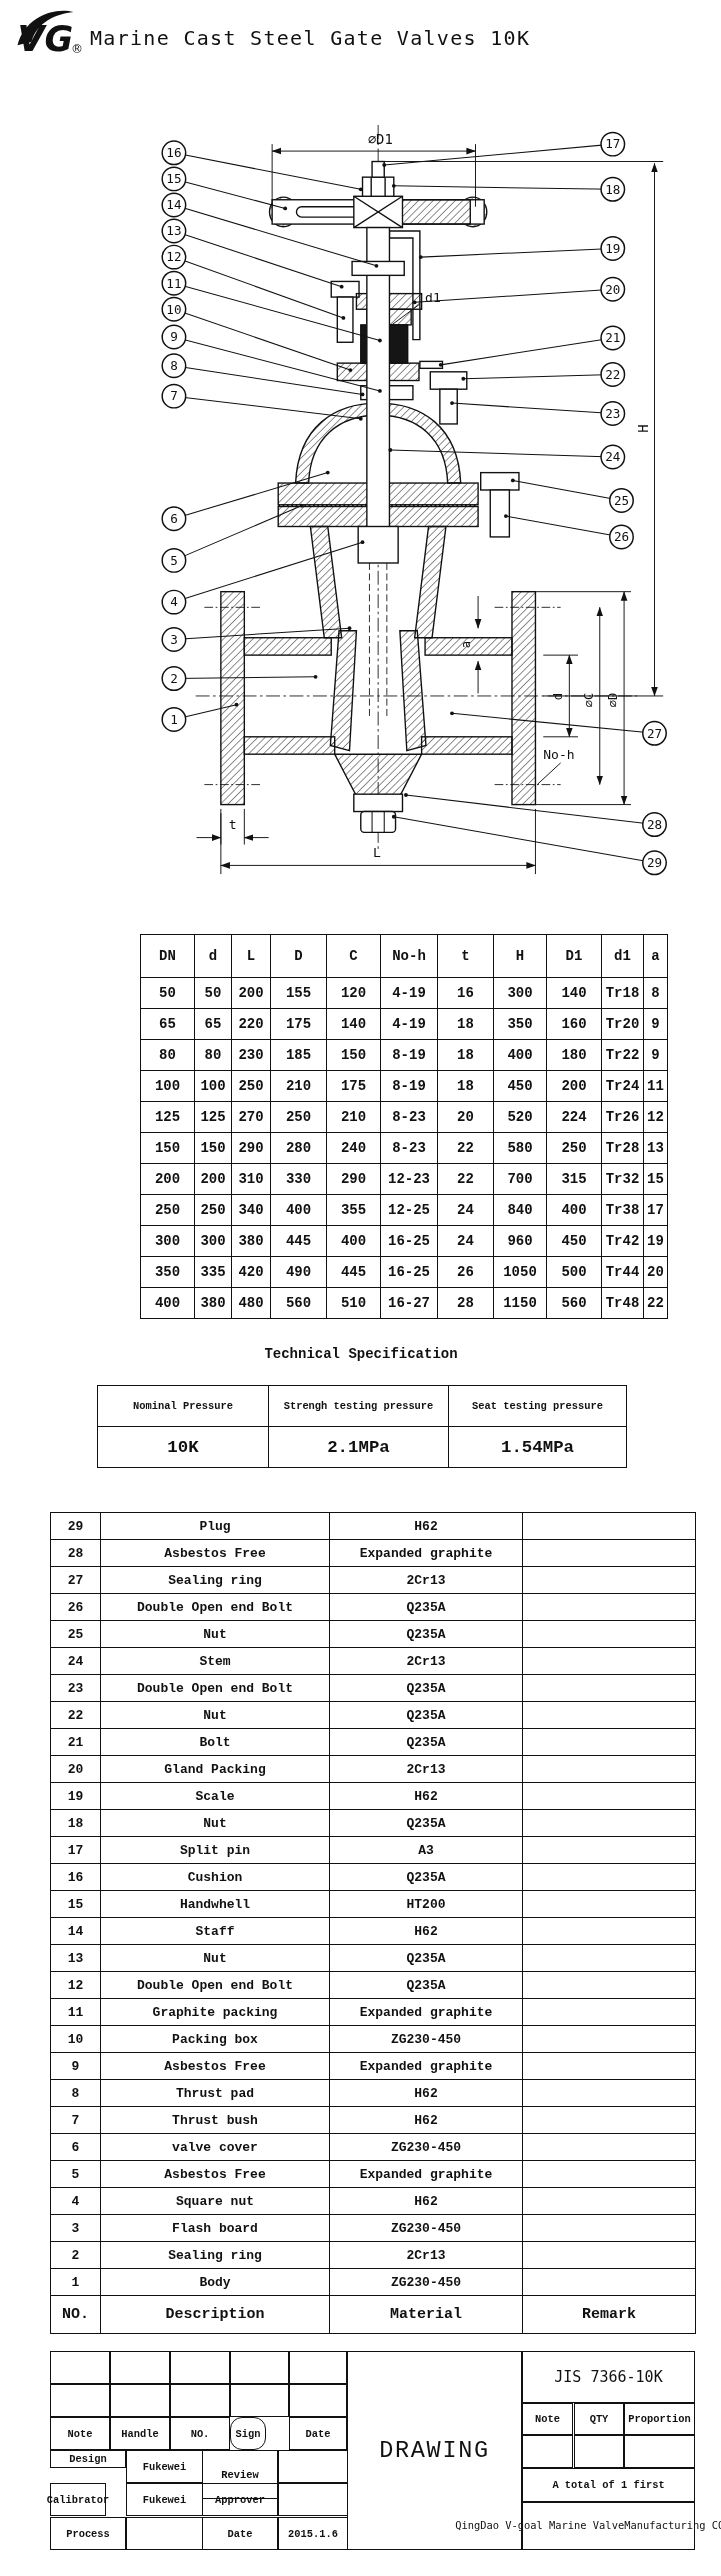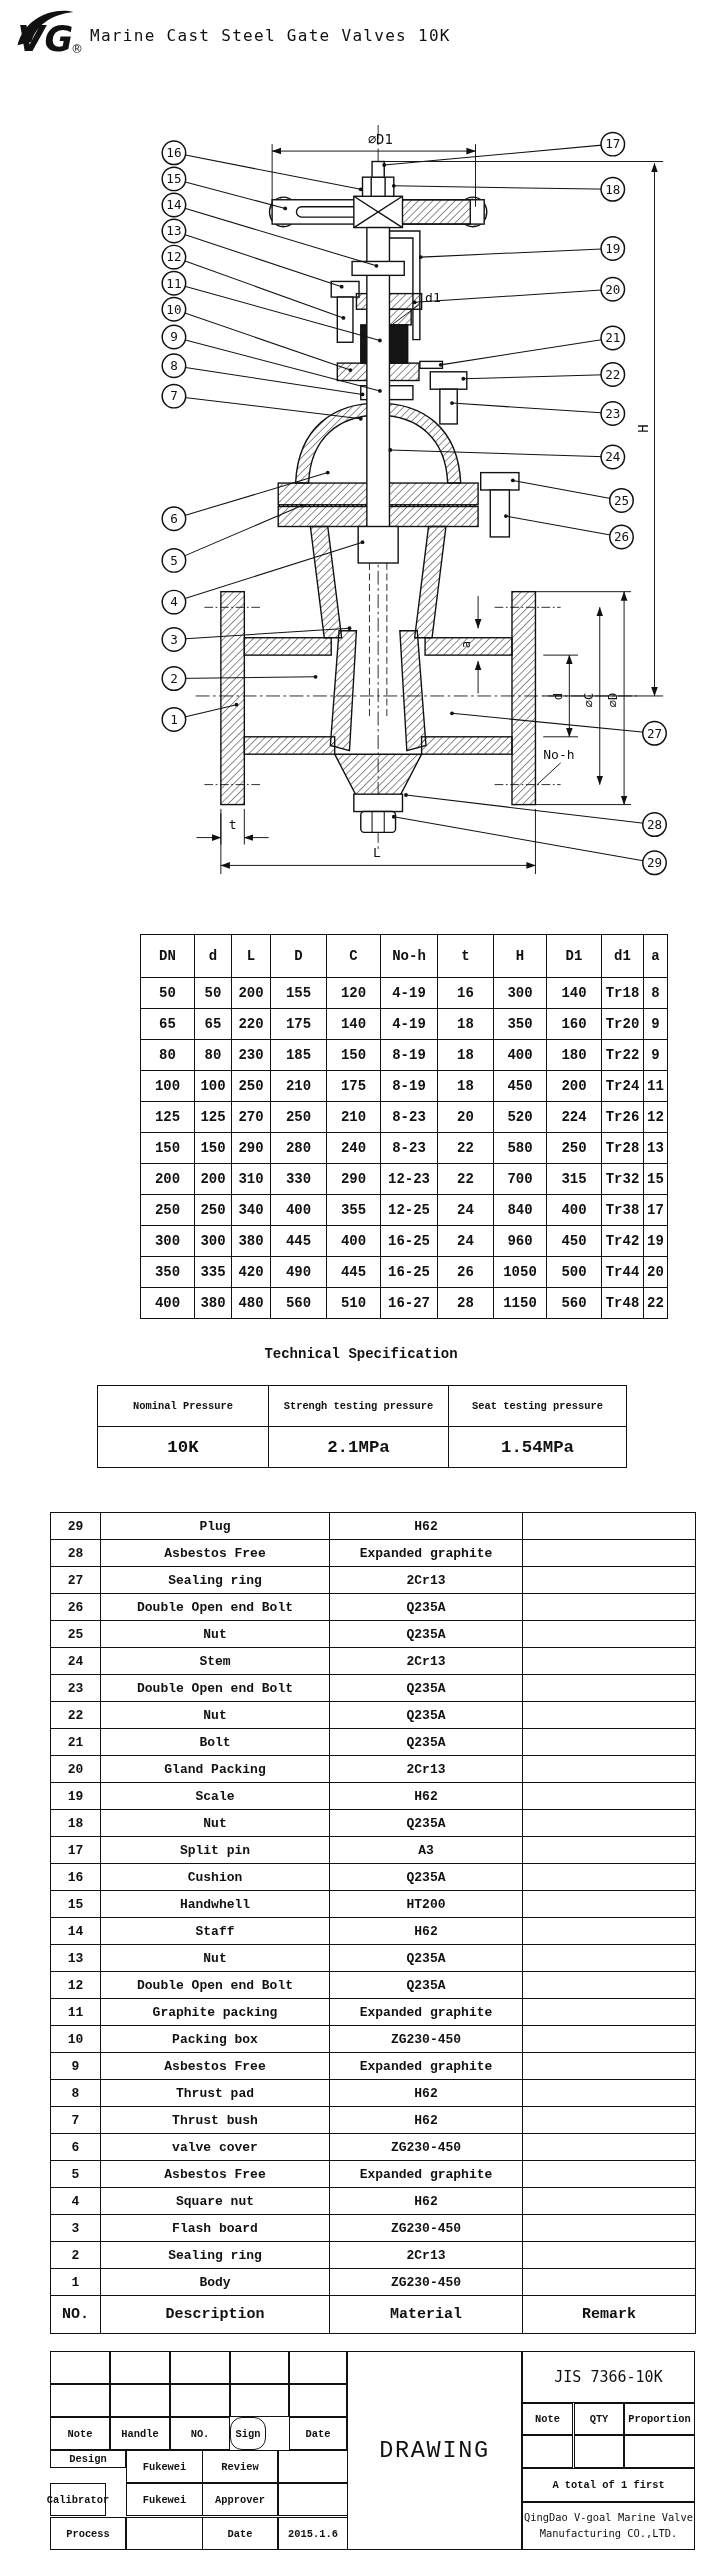--- a/index.html
+++ b/index.html
@@ -3,21 +3,21 @@
 <meta charset="utf-8">
 <style>
   html,body{margin:0;padding:0;}
   body{width:722px;height:2576px;background:#fff;position:relative;
        font-family:"Liberation Mono",monospace;color:#111;}
   .abs{position:absolute;}
   
   #logo{left:14px;top:5.2px;width:63px;height:56px;}
   #reg-mark{left:71px;top:42px;font-size:12px;font-family:"DejaVu Sans",sans-serif;}
   #page-title{left:90px;top:26px;font-family:"DejaVu Sans Mono",monospace;
-              font-size:16px;letter-spacing:1.3px;white-space:nowrap;}
+              font-size:20px;letter-spacing:1.3px;white-space:nowrap;}
   
   #valve-svg{position:absolute;left:74px;top:109px;}
   #valve-svg text{font-family:"DejaVu Sans Mono",monospace;fill:#111;}
   
   table{border-collapse:collapse;table-layout:fixed;}
   td,th{border:1.7px solid #111;text-align:center;vertical-align:middle;
         font-family:"Liberation Mono",monospace;font-weight:700;color:#111;
         padding:0;overflow:hidden;white-space:nowrap;}
   #dim-table{left:140px;top:934px;width:525px;}
   #dim-table th{height:42px;font-size:14px;}
@@ -32,21 +32,21 @@
   #parts-table tr.pfoot td{height:37px;font-size:15px;border:1.7px solid #111;}
   
   #title-block{left:50px;top:2351px;width:645px;height:199px;}
   .tb-cell{position:absolute;border:1.3px solid #111;box-sizing:border-box;
            display:flex;align-items:center;justify-content:center;
            font-family:"Liberation Mono",monospace;font-weight:700;font-size:10.4px;
            white-space:nowrap;}
   .tb-thin{font-family:"DejaVu Sans Mono",monospace;font-weight:400;}
   #drawing-word{font-family:Liberation Mono, monospace;font-weight:400;
                 font-size:23.5px;letter-spacing:1.7px;}
-  #company-cell{flex-direction:column;line-height:1.5;}
+  #company-cell{line-height:1.5;}
 </style>
 </head>
 <body>
 
 <svg id="logo" class="abs" viewBox="0 0 72 64">
   <path d="M4 46 C 12 14, 46 2, 68 8 C 48 10, 26 20, 20 42 Z" fill="#111"></path>
   <text x="4" y="52" font-family="DejaVu Sans, sans-serif" font-style="italic" font-weight="900" font-size="40" fill="#111">VG</text>
 </svg>
 <div id="reg-mark" class="abs">®</div>
 <div id="page-title" class="abs">Marine Cast Steel Gate Valves 10K</div>
@@ -765,21 +765,21 @@
     <div class="tb-cell" style="left: 120px; top: 33px; width: 60px; height: 33px;"></div>
     <div class="tb-cell" style="left: 180px; top: 33px; width: 59px; height: 33px;"></div>
     <div class="tb-cell" style="left: 239px; top: 33px; width: 58px; height: 33px;"></div>
     <div class="tb-cell" style="left: 0px; top: 66px; width: 60px; height: 33px;">Note</div>
     <div class="tb-cell" style="left: 60px; top: 66px; width: 60px; height: 33px;">Handle</div>
     <div class="tb-cell" style="left: 120px; top: 66px; width: 60px; height: 33px;">NO.</div>
     <div class="tb-cell" style="left: 180px; top: 66px; width: 36px; height: 33px; border-radius: 12px;">Sign</div>
     <div class="tb-cell" style="left: 239px; top: 66px; width: 58px; height: 33px;">Date</div>
     <div class="tb-cell" style="left: 0px; top: 99px; width: 76px; height: 18px;">Design</div>
     <div class="tb-cell" style="left: 76px; top: 99px; width: 77px; height: 33px;">Fukewei</div>
-    <div class="tb-cell" style="left: 152px; top: 99px; width: 76px; height: 33px;">Review</div>
+    <div class="tb-cell" style="left: 152px; top: 99px; width: 76px; height: 49px;">Review</div>
     <div class="tb-cell" style="left: 228px; top: 99px; width: 70px; height: 33px;"></div>
     <div class="tb-cell" style="left: 0px; top: 132px; width: 56px; height: 33px;">Calibrator</div>
     <div class="tb-cell" style="left: 76px; top: 132px; width: 77px; height: 33px;">Fukewei</div>
     <div class="tb-cell" style="left: 152px; top: 132px; width: 76px; height: 33px; text-align: right;">Approver</div>
     <div class="tb-cell" style="left: 228px; top: 132px; width: 70px; height: 33px;"></div>
     <div class="tb-cell" style="left: 0px; top: 166px; width: 76px; height: 33px;">Process</div>
     <div class="tb-cell" style="left: 76px; top: 166px; width: 77px; height: 33px;"></div>
     <div class="tb-cell" style="left: 152px; top: 166px; width: 76px; height: 33px;">Date</div>
     <div class="tb-cell" style="left: 228px; top: 166px; width: 70px; height: 33px;">2015.1.6</div>
     <div class="tb-cell tb-thin" id="drawing-word" style="left: 297px; top: 0px; width: 175px; height: 199px;">DRAWING</div>

